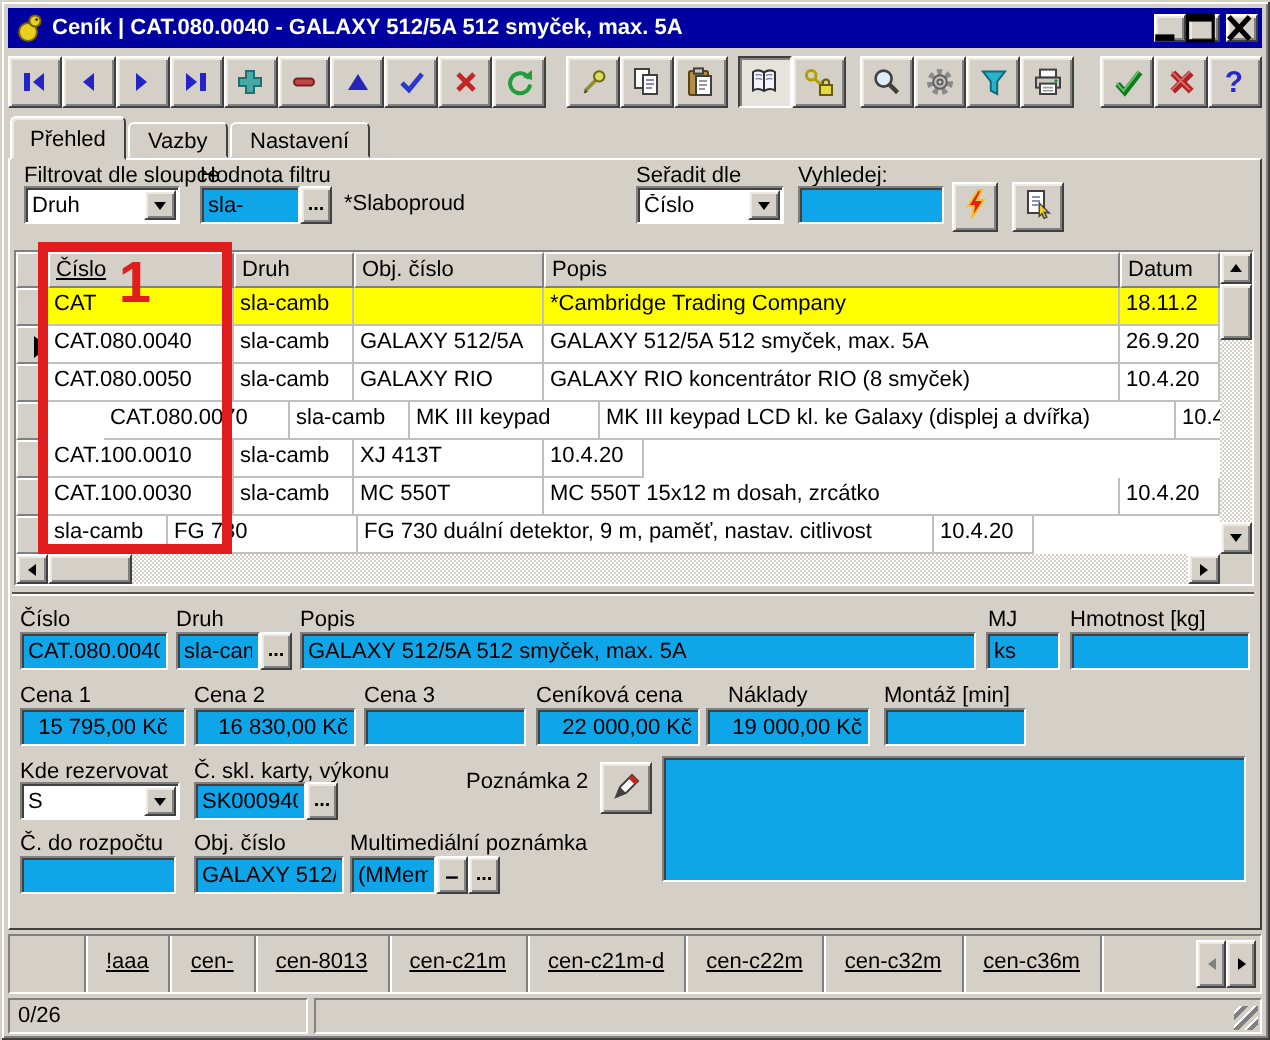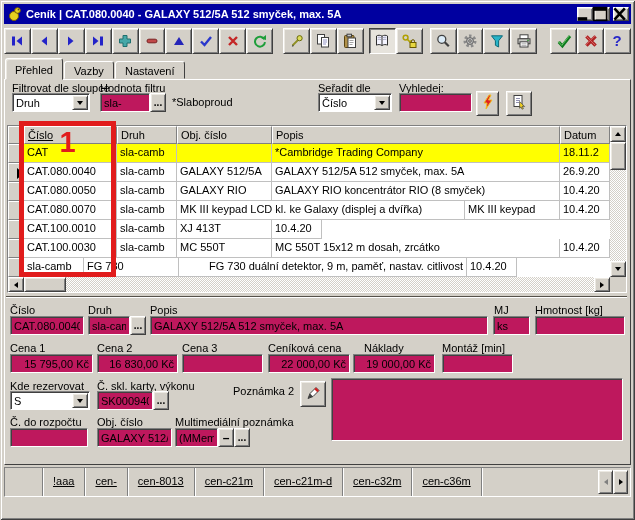--- a/index.html
+++ b/index.html
@@ -31,21 +31,21 @@
   .icn{display:inline-flex;width:16px;height:16px;align-items:center;justify-content:center;}
   .icn svg{width:16px;height:16px;display:block;}
   
   .tab{position:absolute;background:#d4d0c8;border:1px solid;border-color:#ffffff #404040 #d4d0c8 #ffffff;
        border-radius:3px 3px 0 0;padding:3px 9px 0;height:18px;top:61px;z-index:1;}
   .tab.active{top:58px;height:22px;padding-top:5px;z-index:3;box-shadow:inset 1px 1px 0 #ece9e2;}
   .tab-page{left:4px;top:79px;width:627px;height:386px;background:#d4d0c8;
             border:1px solid;border-color:#ffffff #404040 #404040 #ffffff;z-index:0;}
   .lbl{position:absolute;font-size:11px;white-space:nowrap;}
   
-  .field{position:absolute;height:19px;background:#be185d;border:1px solid;border-color:#808080 #ffffff #ffffff #808080;
+  .field{position:absolute;height:19px;background:#0ea5e9;border:1px solid;border-color:#808080 #ffffff #ffffff #808080;
          box-shadow:inset 1px 1px 0 #404040;font:11px "Liberation Sans","DejaVu Sans",sans-serif;padding:0 3px;color:#000;}
   .field.num{text-align:right;}
   .dots-btn{position:absolute;height:19px;width:16px;padding:0;font-weight:bold;font-size:10px;line-height:8px;text-align:center;}
   .combo{position:absolute;height:19px;background:#fff;border:1px solid;border-color:#808080 #ffffff #ffffff #808080;
          box-shadow:inset 1px 1px 0 #404040;display:flex;align-items:center;}
   .combo .txt{flex:1;padding:0 3px;white-space:nowrap;overflow:hidden;}
   .combo .cbtn{width:16px;height:15px;margin-right:1px;display:flex;align-items:center;justify-content:center;flex:0 0 auto;}
   .tri-down{width:0;height:0;border:3px solid transparent;border-top:4px solid #000;margin-top:4px;}
   
   .grid{left:7px;top:125px;width:620px;height:168px;background:#fff;border:1px solid;
@@ -390,24 +390,24 @@
         <div class="g-row">
           <span class="g-gut"></span>
           <span class="g-cell" style="width: 93px;">CAT.080.0050</span>
           <span class="g-cell" style="width: 60px;">sla-camb</span>
           <span class="g-cell" style="width: 95px;">GALAXY RIO</span>
           <span class="g-cell" style="width: 288px;">GALAXY RIO koncentrátor RIO (8 smyček)</span>
           <span class="g-cell" style="width: 50px;">10.4.20</span>
         </div>
         <div class="g-row">
           <span class="g-gut"></span>
-          <span class="g-cell" style="width: 93px;">CAT.080.0070</span>
-          <span class="g-cell" style="width: 60px;">sla-camb</span>
+          <span class="g-cell" style="width: 93px; margin-left: 28px;">CAT.080.0070</span>
+          <span class="g-cell" style="width: 60px;">sla-camb</span>
+          <span class="g-cell" style="width: 95px;">MK III keypad</span>
           <span class="g-cell" style="width: 288px;">MK III keypad LCD kl. ke Galaxy (displej a dvířka)</span>
-          <span class="g-cell" style="width: 95px;">MK III keypad</span>
           <span class="g-cell" style="width: 50px;">10.4.20</span>
         </div>
         <div class="g-row">
           <span class="g-gut"></span>
           <span class="g-cell" style="width: 93px;">CAT.100.0010</span>
           <span class="g-cell" style="width: 60px;">sla-camb</span>
           <span class="g-cell" style="width: 95px;">XJ 413T</span>
           <span class="g-cell" style="width: 50px;">10.4.20</span>
         </div>
         <div class="g-row">
@@ -415,21 +415,21 @@
           <span class="g-cell" style="width: 93px;">CAT.100.0030</span>
           <span class="g-cell" style="width: 60px;">sla-camb</span>
           <span class="g-cell" style="width: 95px;">MC 550T</span>
           <span class="g-cell" style="width: 288px;">MC 550T 15x12 m dosah, zrcátko</span>
           <span class="g-cell" style="width: 50px;">10.4.20</span>
         </div>
         <div class="g-row">
           <span class="g-gut"></span>
           <span class="g-cell" style="width: 60px;">sla-camb</span>
           <span class="g-cell" style="width: 95px;">FG 730</span>
-          <span class="g-cell" style="width: 288px; text-align: right;">FG 730 duální detektor, 9 m, paměť, nastav. citlivost</span>
+          <span class="g-cell" style="width: 288px;">FG 730 duální detektor, 9 m, paměť, nastav. citlivost</span>
           <span class="g-cell" style="width: 50px;">10.4.20</span>
         </div>
       </div>
 
     <div class="vscroll checker">
       <button class="sbtn raised" style="left:0;top:0;width:16px;height:16px;">
           <span class="tri up"></span>
         </button>
       <div class="abs raised" style="left:0;top:16px;width:16px;height:28px;"></div>
       <button class="sbtn raised" style="left:0;top:135px;width:16px;height:16px;">
@@ -465,21 +465,21 @@
   <span class="lbl" style="left:150px;top:304px;">Popis</span>
   <input class="field" style="left: 150px; top: 316px; width: 338px;" readonly="" value="GALAXY 512/5A 512 smyček, max. 5A">
 
   <span class="lbl" style="left:494px;top:304px;">MJ</span>
   <input class="field" style="left: 493px; top: 316px; width: 37px;" readonly="" value="ks">
 
   <span class="lbl" style="left:535px;top:304px;">Hmotnost [kg]</span>
   <input class="field" style="left: 535px; top: 316px; width: 90px;" readonly="" value="">
 
   <span class="lbl" style="left:10px;top:342px;">Cena 1</span>
-  <input class="field num" style="left: 10px; top: 354px; width: 83px;" readonly="" value="15 795,00 Kč">
+  <input class="field num" style="left: 10px; top: 354px; width: 83px; text-align: center;" readonly="" value="15 795,00 Kč">
 
   <span class="lbl" style="left:97px;top:342px;">Cena 2</span>
   <input class="field num" style="left: 97px; top: 354px; width: 81px;" readonly="" value="16 830,00 Kč">
 
   <span class="lbl" style="left:182px;top:342px;">Cena 3</span>
   <input class="field num" style="left: 182px; top: 354px; width: 81px;" readonly="" value="">
 
   <span class="lbl" style="left:268px;top:342px;">Ceníková cena</span>
   <input class="field num" style="left: 268px; top: 354px; width: 82px;" readonly="" value="22 000,00 Kč">
 
@@ -525,26 +525,33 @@
   <button class="dots-btn raised" style="left:234px;top:428px;">...</button>
 
   <div class="abs btabs">
     <span class="btab-spacer"></span>
     <span id="btab-items" style="display:flex;">
         <span class="btab">!aaa</span>
         <span class="btab">cen-</span>
         <span class="btab">cen-8013</span>
         <span class="btab">cen-c21m</span>
         <span class="btab">cen-c21m-d</span>
+        <span class="btab">cen-c22m</span>
         <span class="btab">cen-c32m</span>
         <span class="btab">cen-c36m</span>
       </span>
     <span class="btab-fill"></span>
     <button class="bt-scroll raised">
         <span class="tri left gray"></span>
       </button>
     <button class="bt-scroll raised" style="margin-right:2px;">
         <span class="tri right"></span>
       </button>
   </div>
 
+  <div class="abs statusbar">
+    <span class="spanel" style="width:150px;">0/26</span>
+    <span class="spanel" style="flex:1;margin-left:3px;">
+      <span class="grip"></span>
+    </span>
+  </div>
 
 </div>
 
 </body></html>

